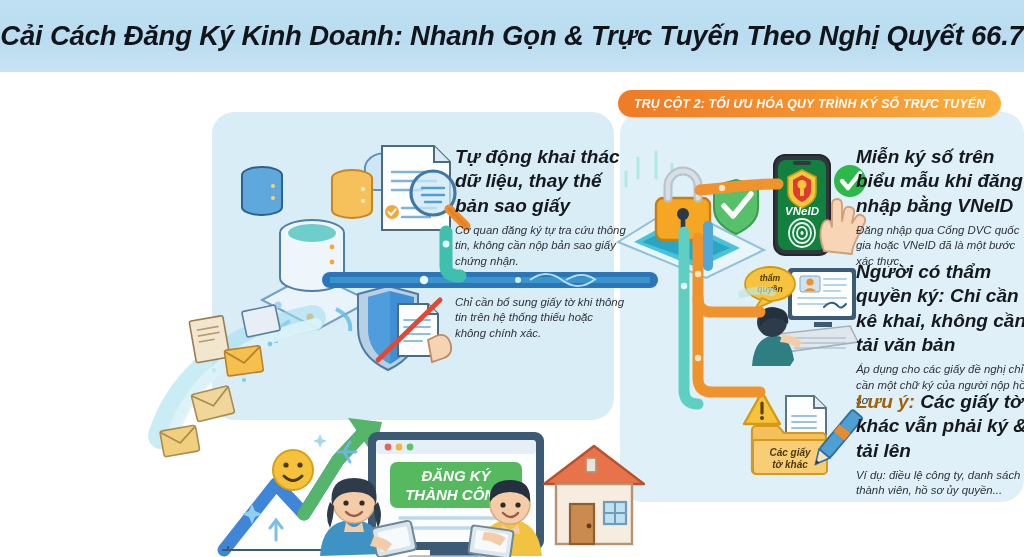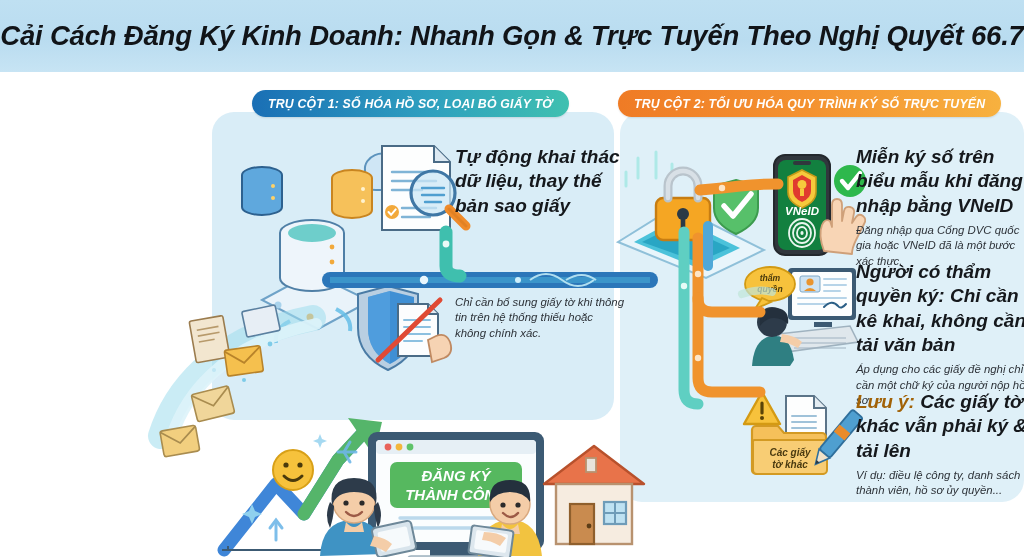--- a/index.html
+++ b/index.html
@@ -468,29 +468,27 @@
       <path d="M4 44 L54 6 L104 44 Z" fill="#e8734a" stroke="#b8512c" stroke-width="2.4" stroke-linejoin="round"></path>
       <rect x="16" y="44" width="76" height="60" fill="#f6ece0" stroke="#b8926f" stroke-width="2.4"></rect>
       <rect x="30" y="64" width="24" height="40" fill="#c98b4f" stroke="#8f5f2c" stroke-width="2.2"></rect>
       <circle cx="49" cy="86" r="2.4" fill="#5d3d16"></circle>
       <rect x="64" y="62" width="22" height="22" fill="#bfe2f2" stroke="#6f9cb8" stroke-width="2.2"></rect>
       <path d="M75 62 v22 M64 73 h22" stroke="#6f9cb8" stroke-width="2"></path>
       <rect x="46" y="18" width="10" height="14" fill="#e8e4dc" stroke="#b8926f" stroke-width="1.8"></rect>
     </svg>
   </div>
 
-  <div class="pill" id="pill-1">
-    <span>TRỤ CỘT 1: SỐ HÓA HỒ SƠ, LOẠI BỎ GIẤY TỜ</span>
-  </div>
   <div class="pill" id="pill-2">
     <span>TRỤ CỘT 2: TỐI ƯU HÓA QUY TRÌNH KÝ SỐ TRỰC TUYẾN</span>
   </div>
 
   <div class="tblock" id="txt-1">
     <div class="t-title">Tự động khai thác dữ liệu, thay thế bản sao giấy</div>
+    <div class="t-body">Cơ quan đăng ký tự tra cứu thông tin, không cần nộp bản sao giấy chứng nhận.</div>
   </div>
 
   <div class="tblock" id="txt-2">
     <div class="t-body">Chỉ cần bổ sung giấy tờ khi thông tin trên hệ thống thiếu hoặc không chính xác.</div>
   </div>
 
   <div class="tblock" id="txt-3">
     <div class="t-title">Miễn ký số trên biểu mẫu khi đăng nhập bằng VNeID</div>
     <div class="t-body">Đăng nhập qua Cổng DVC quốc gia hoặc VNeID đã là một bước xác thực.</div>
   </div>

